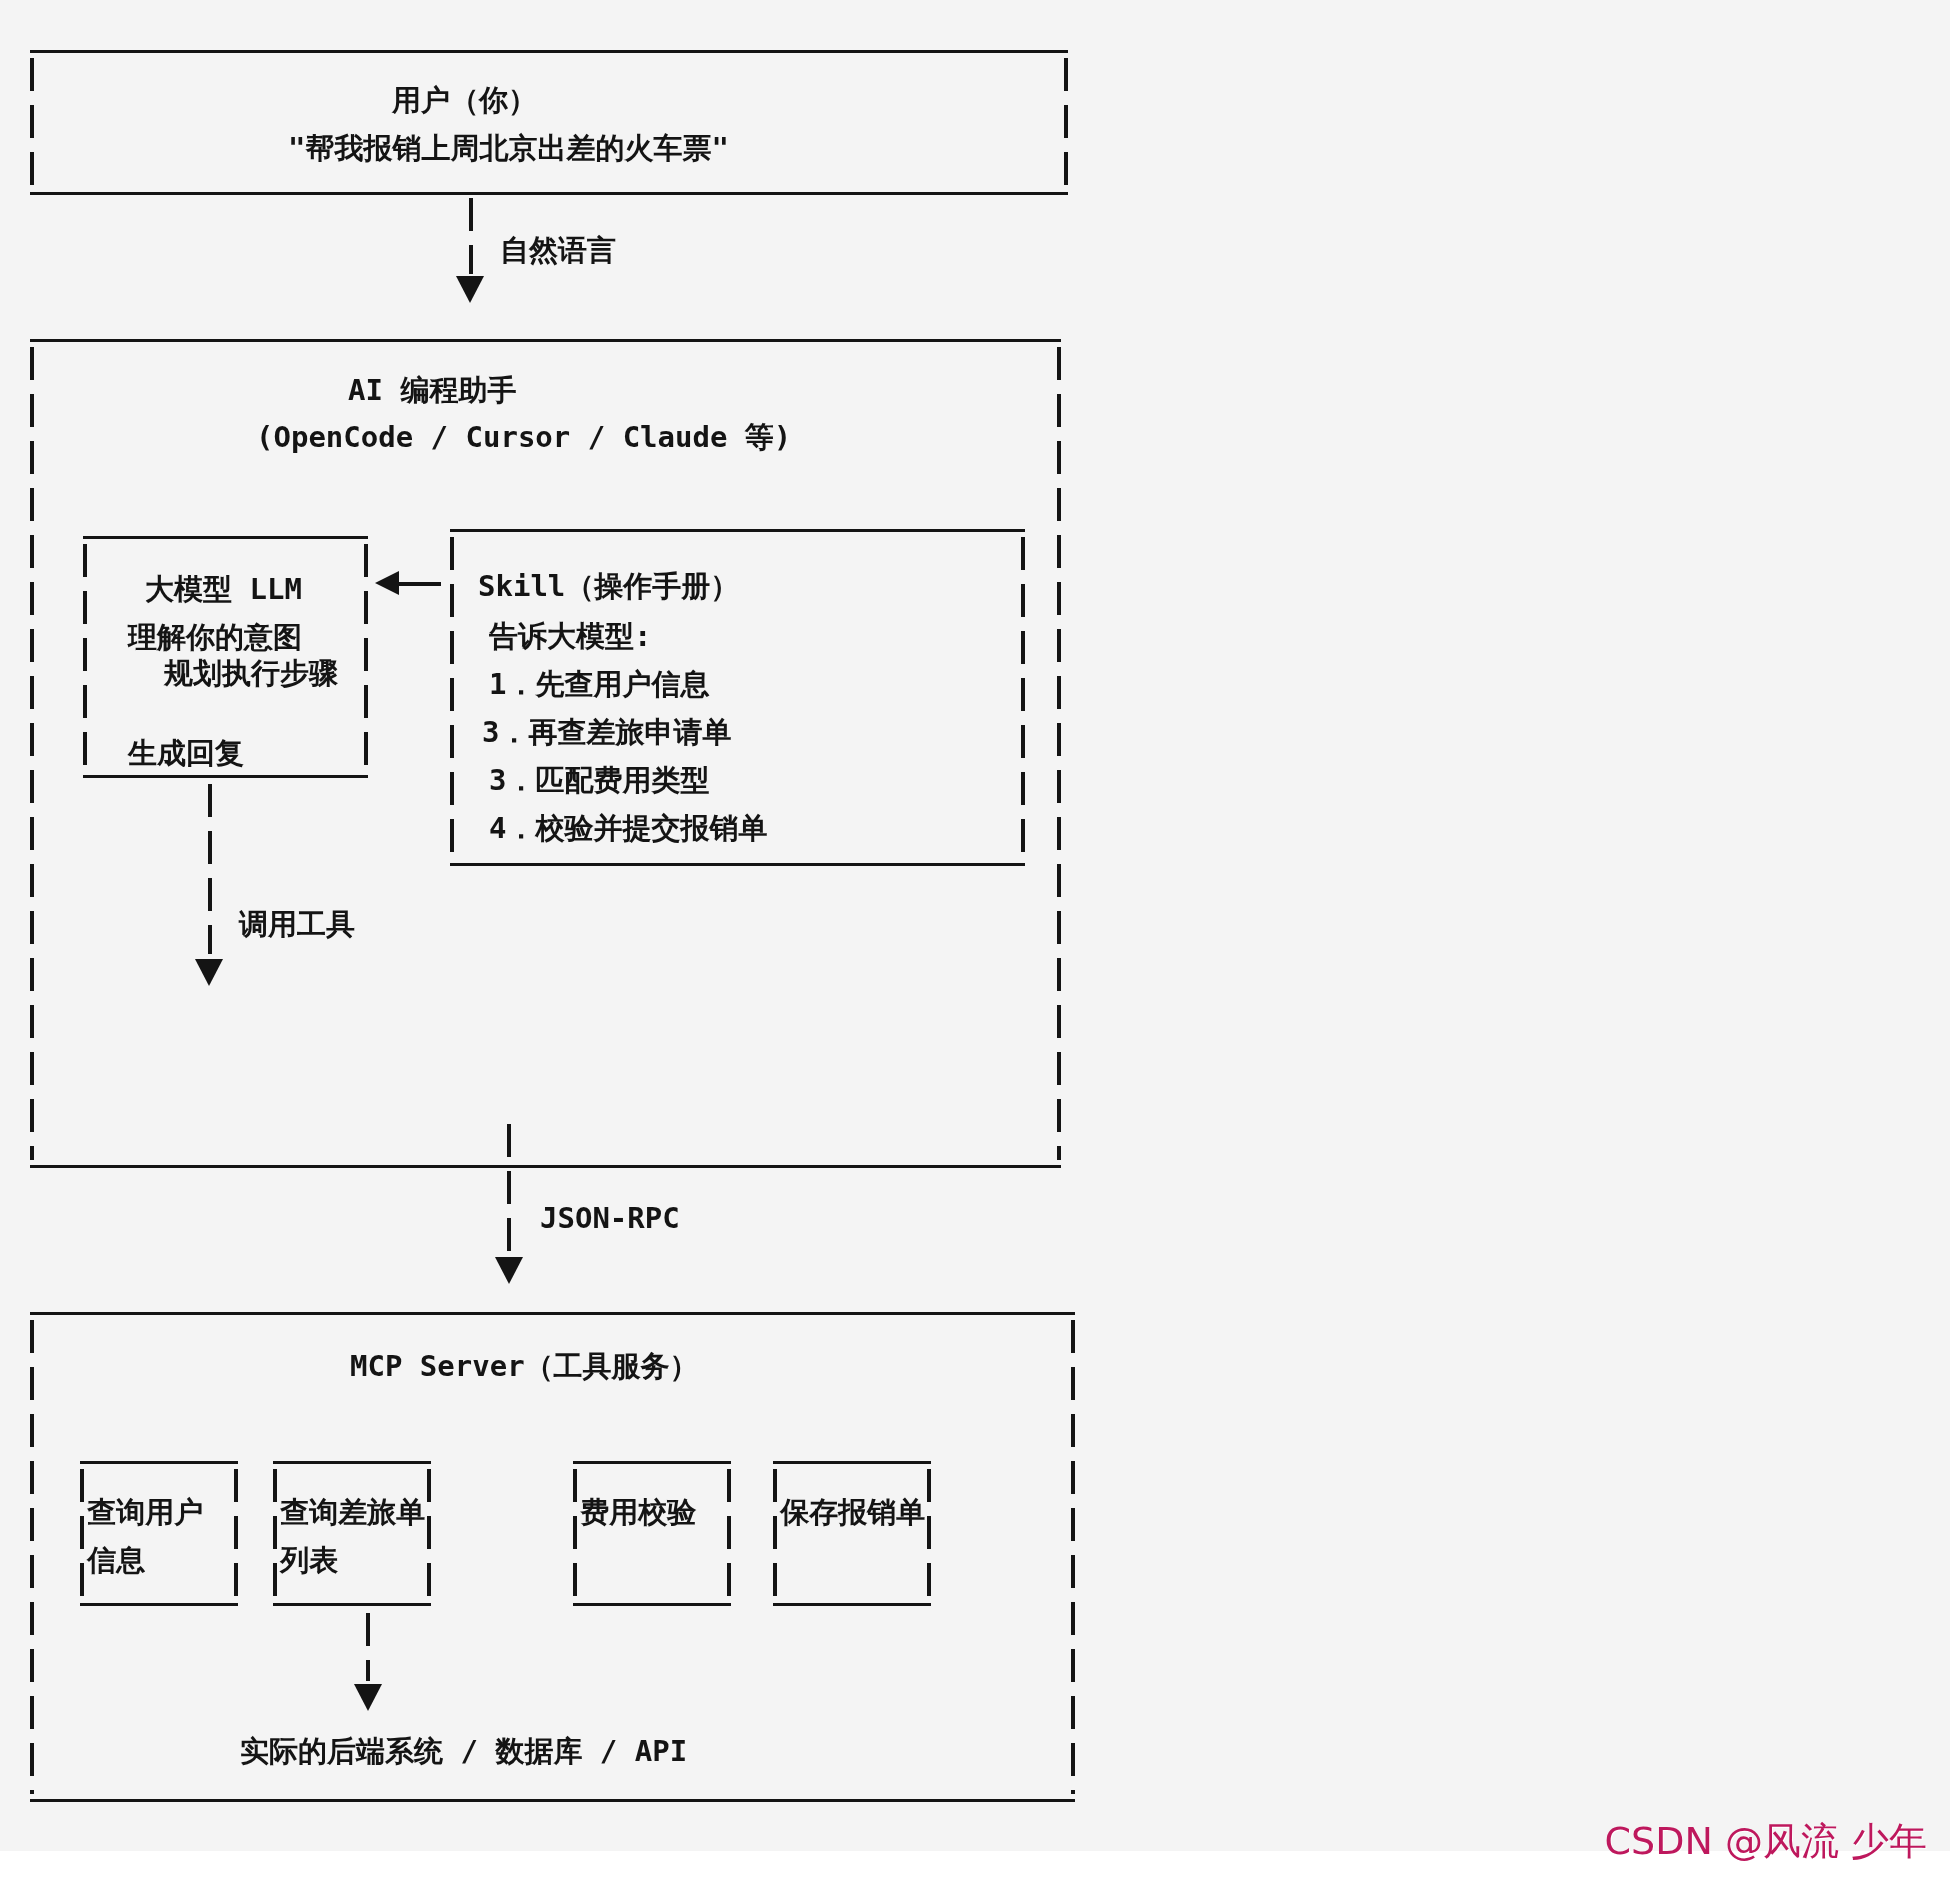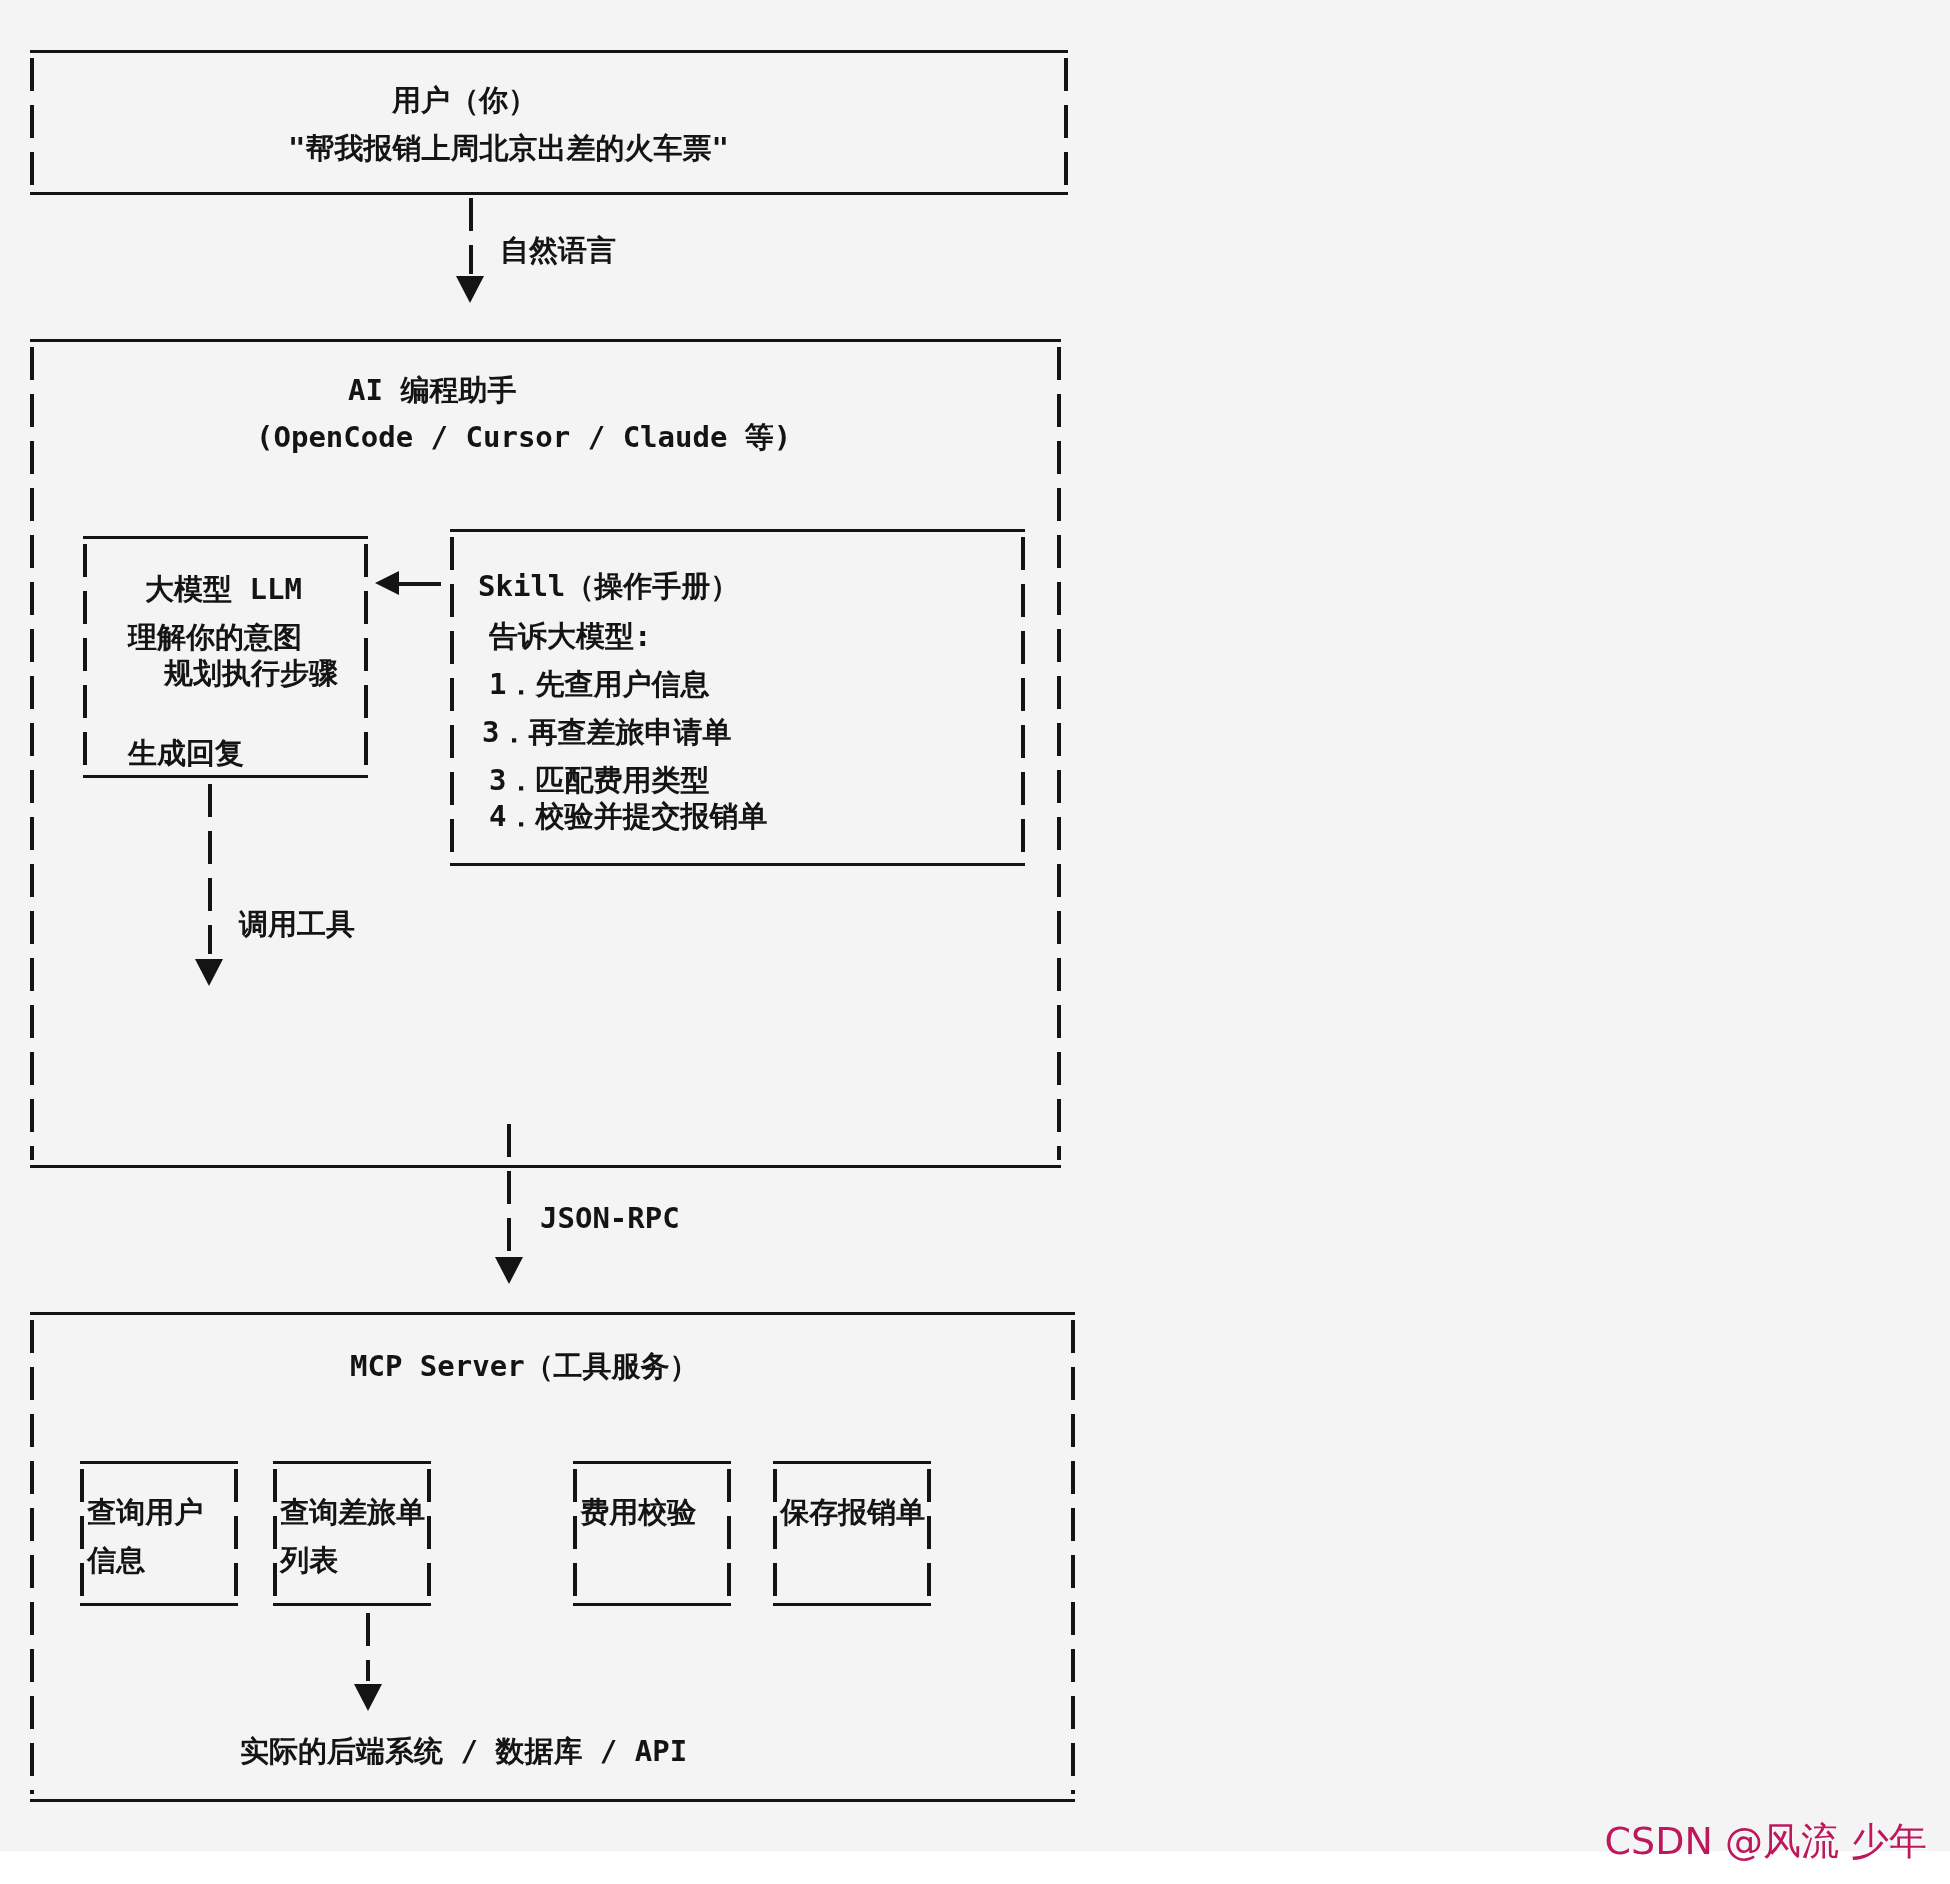--- a/index.html
+++ b/index.html
@@ -50,21 +50,21 @@
   #skill-llm-arrow-head{left:375px;top:571px;}
   #skill-llm-arrow-line{left:396px;top:582px;width:45px;}
 
   
   #skill-box{left:450px;top:529px;width:575px;height:337px;}
   #skill-title{left:28px;top:34px;}
   #skill-intro{left:39px;top:84px;}
   #skill-step1{left:39px;top:132px;}
   #skill-step2{left:32px;top:180px;}
   #skill-step3{left:39px;top:228px;}
-  #skill-step4{left:39px;top:264px;text-align:center;}
+  #skill-step4{left:39px;top:276px;text-align:center;}
 
   
   #conn-tool-line{left:208px;top:784px;height:170px;}
   #conn-tool-label{left:239px;top:904px;}
   #conn-tool-arrow{left:195px;top:959px;}
 
   
   #mcp-protocol-box{left:84px;top:1022px;width:924px;height:99px;}
   #mcp-protocol-title{left:242px;top:30px;}
 

